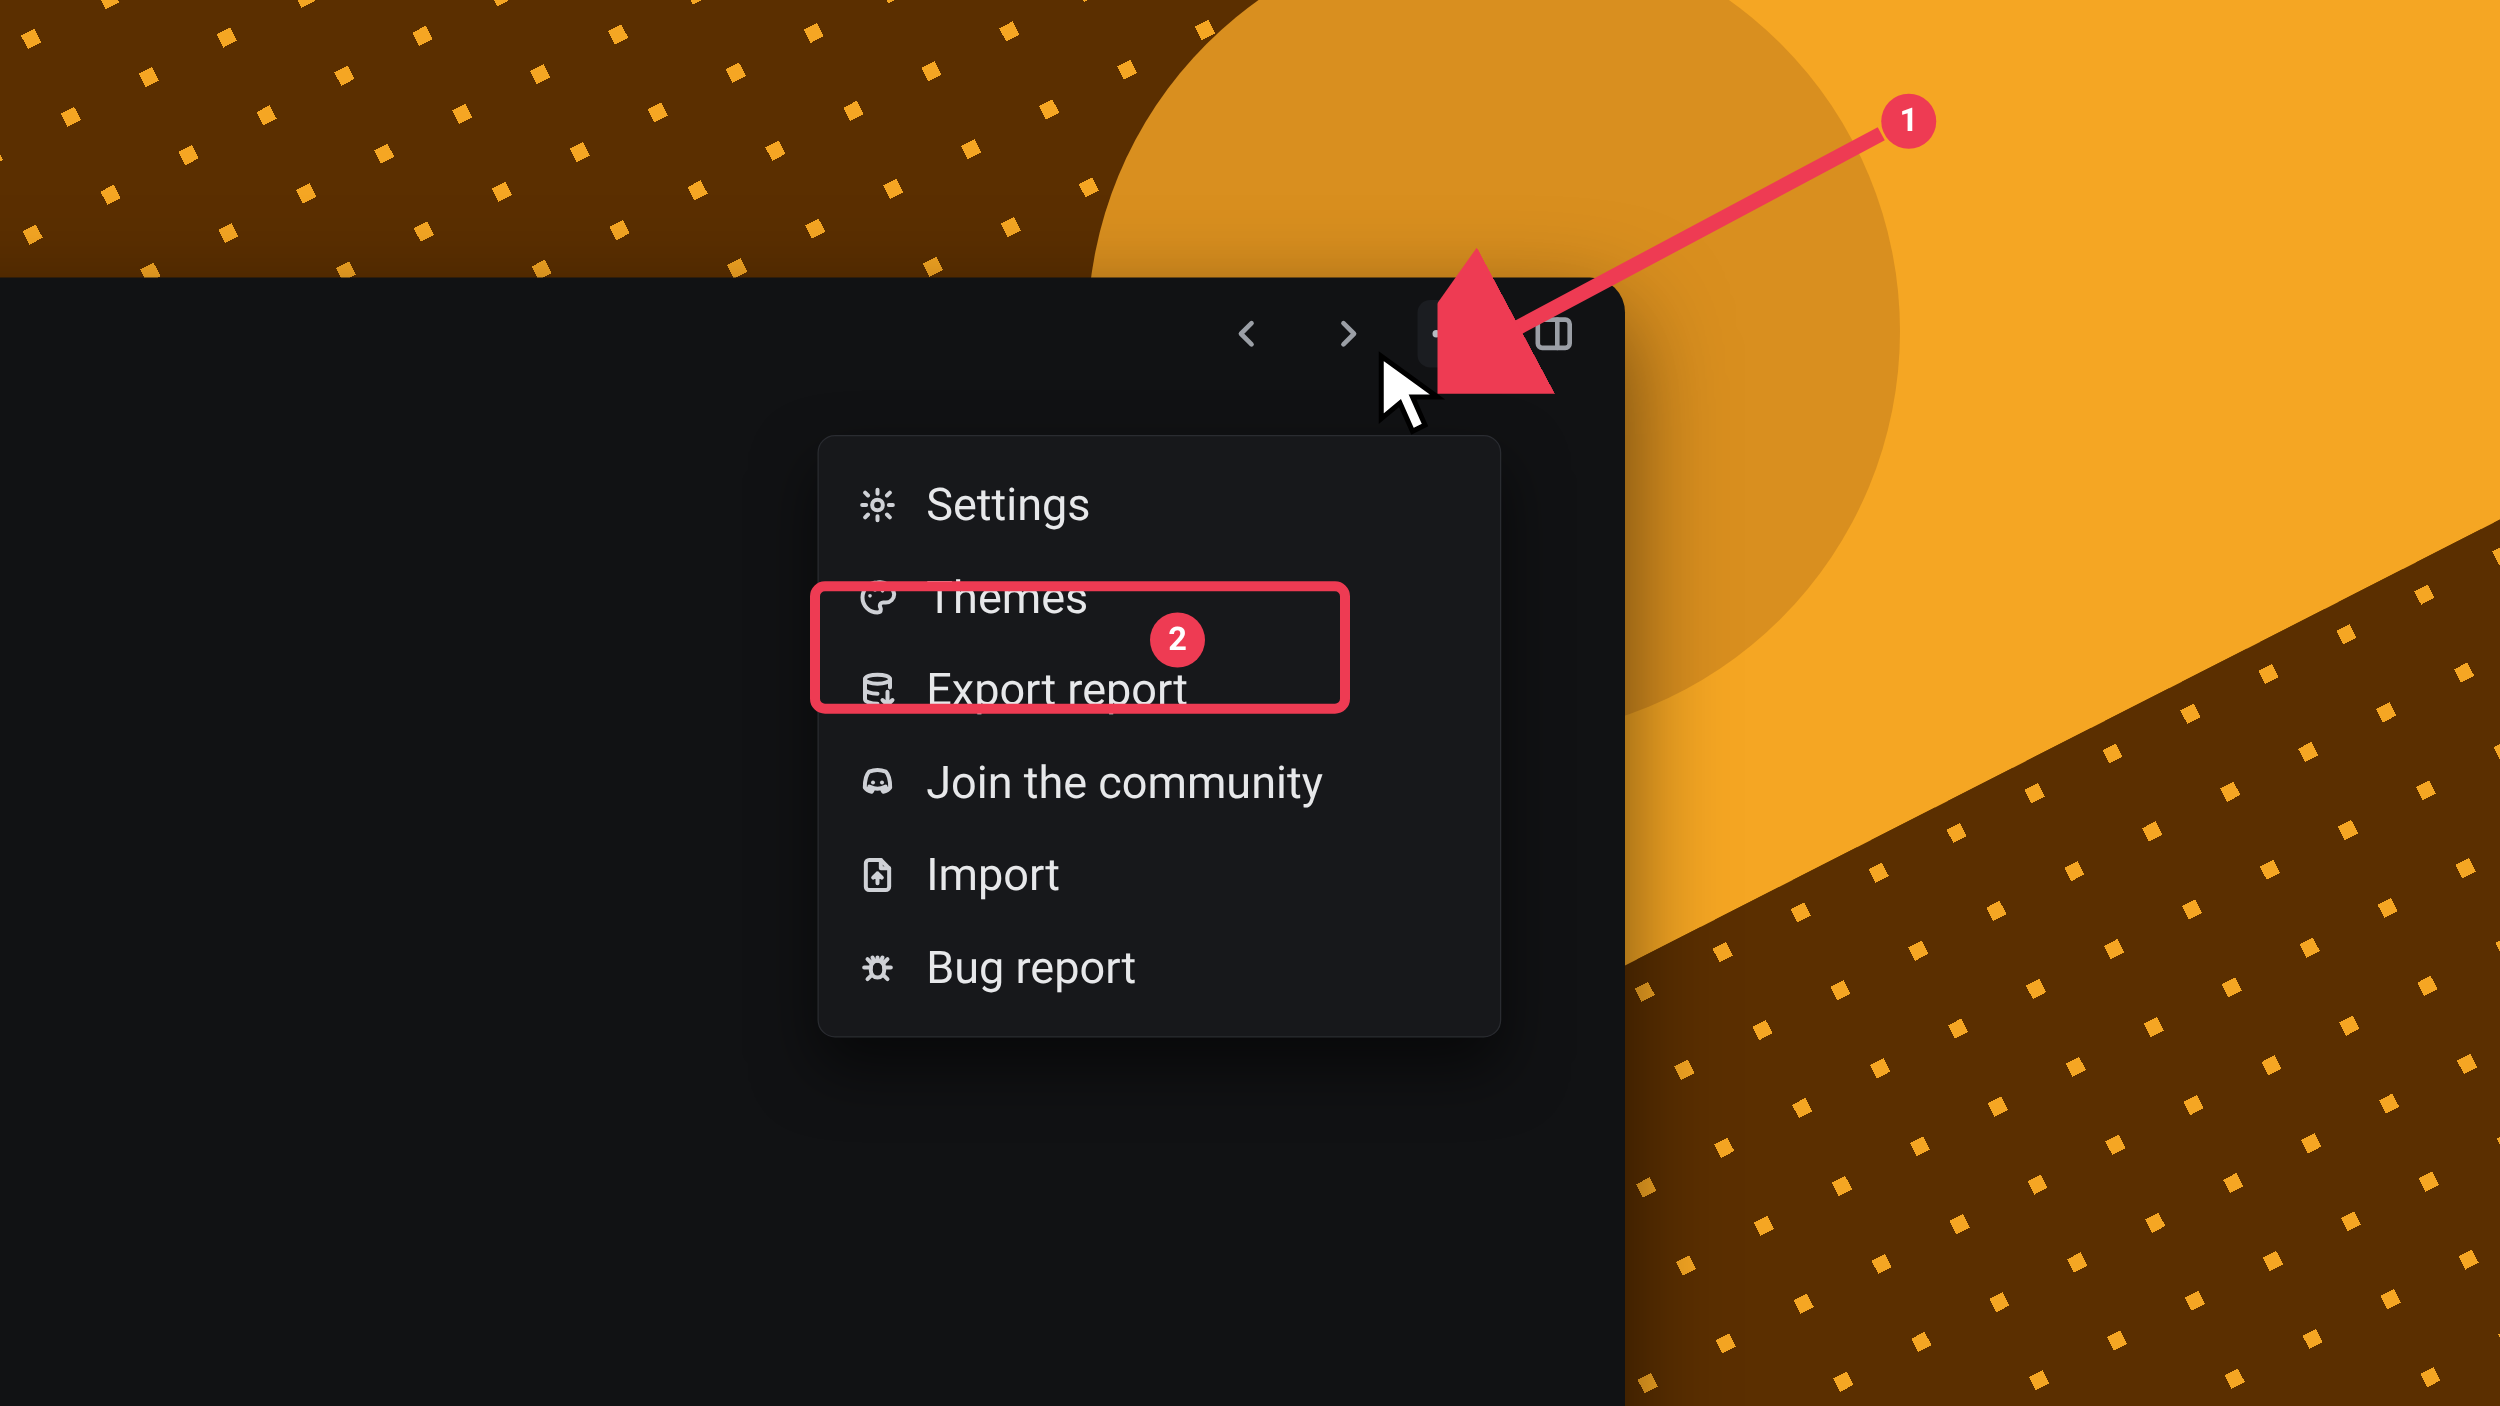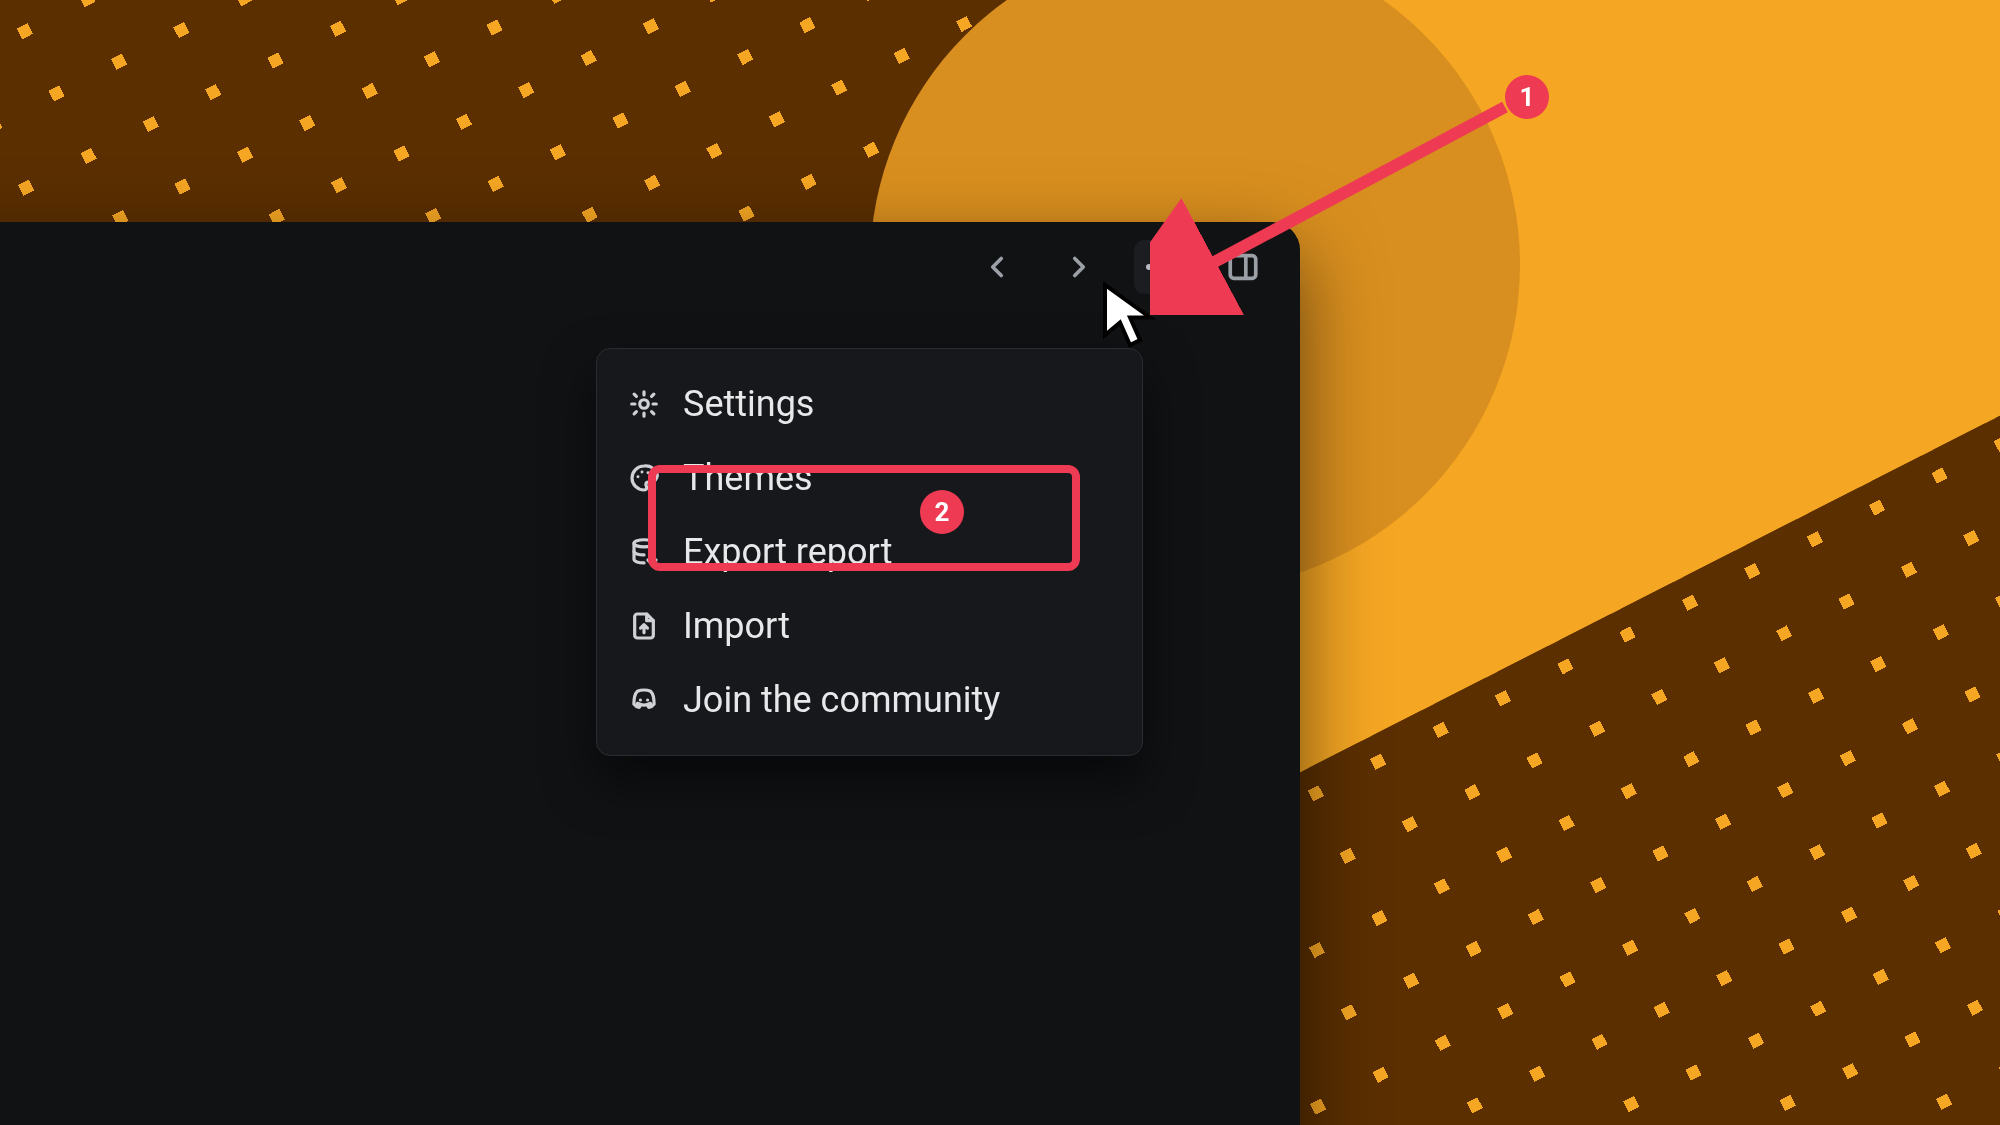--- a/index.html
+++ b/index.html
@@ -18,21 +18,21 @@
   .app{position:absolute;left:-620px;top:222px;width:1920px;height:1050px;background:#111214;border-radius:28px;box-shadow:0 30px 80px rgba(0,0,0,.55);}
   .titlebar{position:absolute;top:0;left:0;right:0;height:90px;}
   .tb-btns{position:absolute;right:30px;top:18px;display:flex;gap:28px;align-items:center;}
   .tb-btn{width:54px;height:54px;display:flex;align-items:center;justify-content:center;border-radius:10px;color:#9b9fa6;cursor:pointer;}
   .tb-btn.active{background:#1b1d21;}
   .tb-btn svg{width:34px;height:34px;stroke:#9b9fa6;fill:none;stroke-width:2.6;stroke-linecap:round;stroke-linejoin:round;}
   
   .dots{display:flex;gap:6px;}
   .dots span{width:6px;height:6px;border-radius:50%;background:#b7bbc2;display:block;}
   
-  .dropdown{position:absolute;left:596px;top:348px;width:545px;background:#17181b;border:1px solid #2a2c31;border-radius:14px;padding:18px 0;box-shadow:0 24px 50px rgba(0,0,0,.55);}
+  .dropdown{position:absolute;left:654px;top:348px;width:545px;background:#17181b;border:1px solid #2a2c31;border-radius:14px;padding:18px 0;box-shadow:0 24px 50px rgba(0,0,0,.55);}
   .menu-item{display:flex;align-items:center;gap:22px;padding:16px 30px;color:#e7e8ea;font-size:36px;cursor:pointer;position:relative;}
   .menu-item .ico{width:34px;height:34px;flex:0 0 34px;display:flex;align-items:center;justify-content:center;}
   .menu-item .ico svg{width:32px;height:32px;stroke:#cfd1d6;fill:none;stroke-width:2.4;stroke-linecap:round;stroke-linejoin:round;}
   
   .rect-highlight{position:absolute;left:648px;top:465px;width:416px;height:90px;border:8px solid #ee3b53;border-radius:12px;pointer-events:none;}
   
   .badge{position:absolute;width:44px;height:44px;border-radius:50%;background:#ee3b53;color:#fff;font-weight:700;font-size:26px;display:flex;align-items:center;justify-content:center;pointer-events:none;}
   .arrow{position:absolute;pointer-events:none;}
   .cursor{position:absolute;pointer-events:none;}
 </style>
@@ -103,36 +103,45 @@
             <path d="M4.5 5.5v6c0 1.5 3.4 2.7 7.5 2.7M19.5 5.5v5"></path>
             <path d="M4.5 11.5v6c0 1.5 3.4 2.7 7.5 2.7"></path>
             <path d="M18 13v8m0 0 3-3m-3 3-3-3"></path>
           </svg>
       </span>
       <span>Export report</span>
     </div>
     <div class="menu-item">
       <span class="ico">
         <svg viewBox="0 0 24 24">
+            <path d="M7 5.5C9 4.7 11 4.5 12 4.5s3 .2 5 1c2 2 2.6 6.5 2.6 9.5 0 0-1.4 2-4.1 2.5l-1-1.8c.9-.3 1.7-.7 2.4-1.2-2 .9-3.6 1.3-4.9 1.3s-2.9-.4-4.9-1.3c.7.5 1.5.9 2.4 1.2l-1 1.8C5.8 17 4.4 15 4.4 15 4.4 12 5 7.5 7 5.5z"></path>
+            <circle cx="9.3" cy="12" r="1.2" fill="#cfd1d6" stroke="none"></circle>
+            <circle cx="14.7" cy="12" r="1.2" fill="#cfd1d6" stroke="none"></circle>
+          </svg>
+      </span>
+      <span>Join the community</span>
+    </div>
+    <div class="menu-item">
+      <span class="ico">
+        <svg viewBox="0 0 24 24">
             <path d="M14 3H7a2 2 0 0 0-2 2v14a2 2 0 0 0 2 2h10a2 2 0 0 0 2-2V8z"></path>
             <path d="M14 3v5h5"></path>
             <path d="M12 17v-6m0 0-2.6 2.6M12 11l2.6 2.6"></path>
           </svg>
       </span>
       <span>Import</span>
     </div>
     <div class="menu-item">
       <span class="ico">
         <svg viewBox="0 0 24 24">
-            <path d="M7 5.5C9 4.7 11 4.5 12 4.5s3 .2 5 1c2 2 2.6 6.5 2.6 9.5 0 0-1.4 2-4.1 2.5l-1-1.8c.9-.3 1.7-.7 2.4-1.2-2 .9-3.6 1.3-4.9 1.3s-2.9-.4-4.9-1.3c.7.5 1.5.9 2.4 1.2l-1 1.8C5.8 17 4.4 15 4.4 15 4.4 12 5 7.5 7 5.5z"></path>
-            <circle cx="9.3" cy="12" r="1.2" fill="#cfd1d6" stroke="none"></circle>
-            <circle cx="14.7" cy="12" r="1.2" fill="#cfd1d6" stroke="none"></circle>
+            <rect x="8" y="8" width="8" height="10" rx="4"></rect>
+            <path d="M12 8V6m-3 0 1 2m5-2-1 2M8 12H4m16 0h-4M6 19l2-2m10 2-2-2M6 7l2 2m10-2-2 2"></path>
           </svg>
       </span>
-      <span>Join the community</span>
+      <span>Bug report</span>
     </div>
   </div>
 
   <div class="rect-highlight"></div>
 
   <div class="badge" style="left:920px;top:490px;">2</div>
 
   <svg class="arrow" style="left:1150px;top:95px;width:400px;height:220px;" viewBox="0 0 400 220">
     <defs>
       <marker id="ah" viewBox="0 0 10 10" refX="2" refY="5" markerWidth="12" markerHeight="12" orient="auto-start-reverse">

